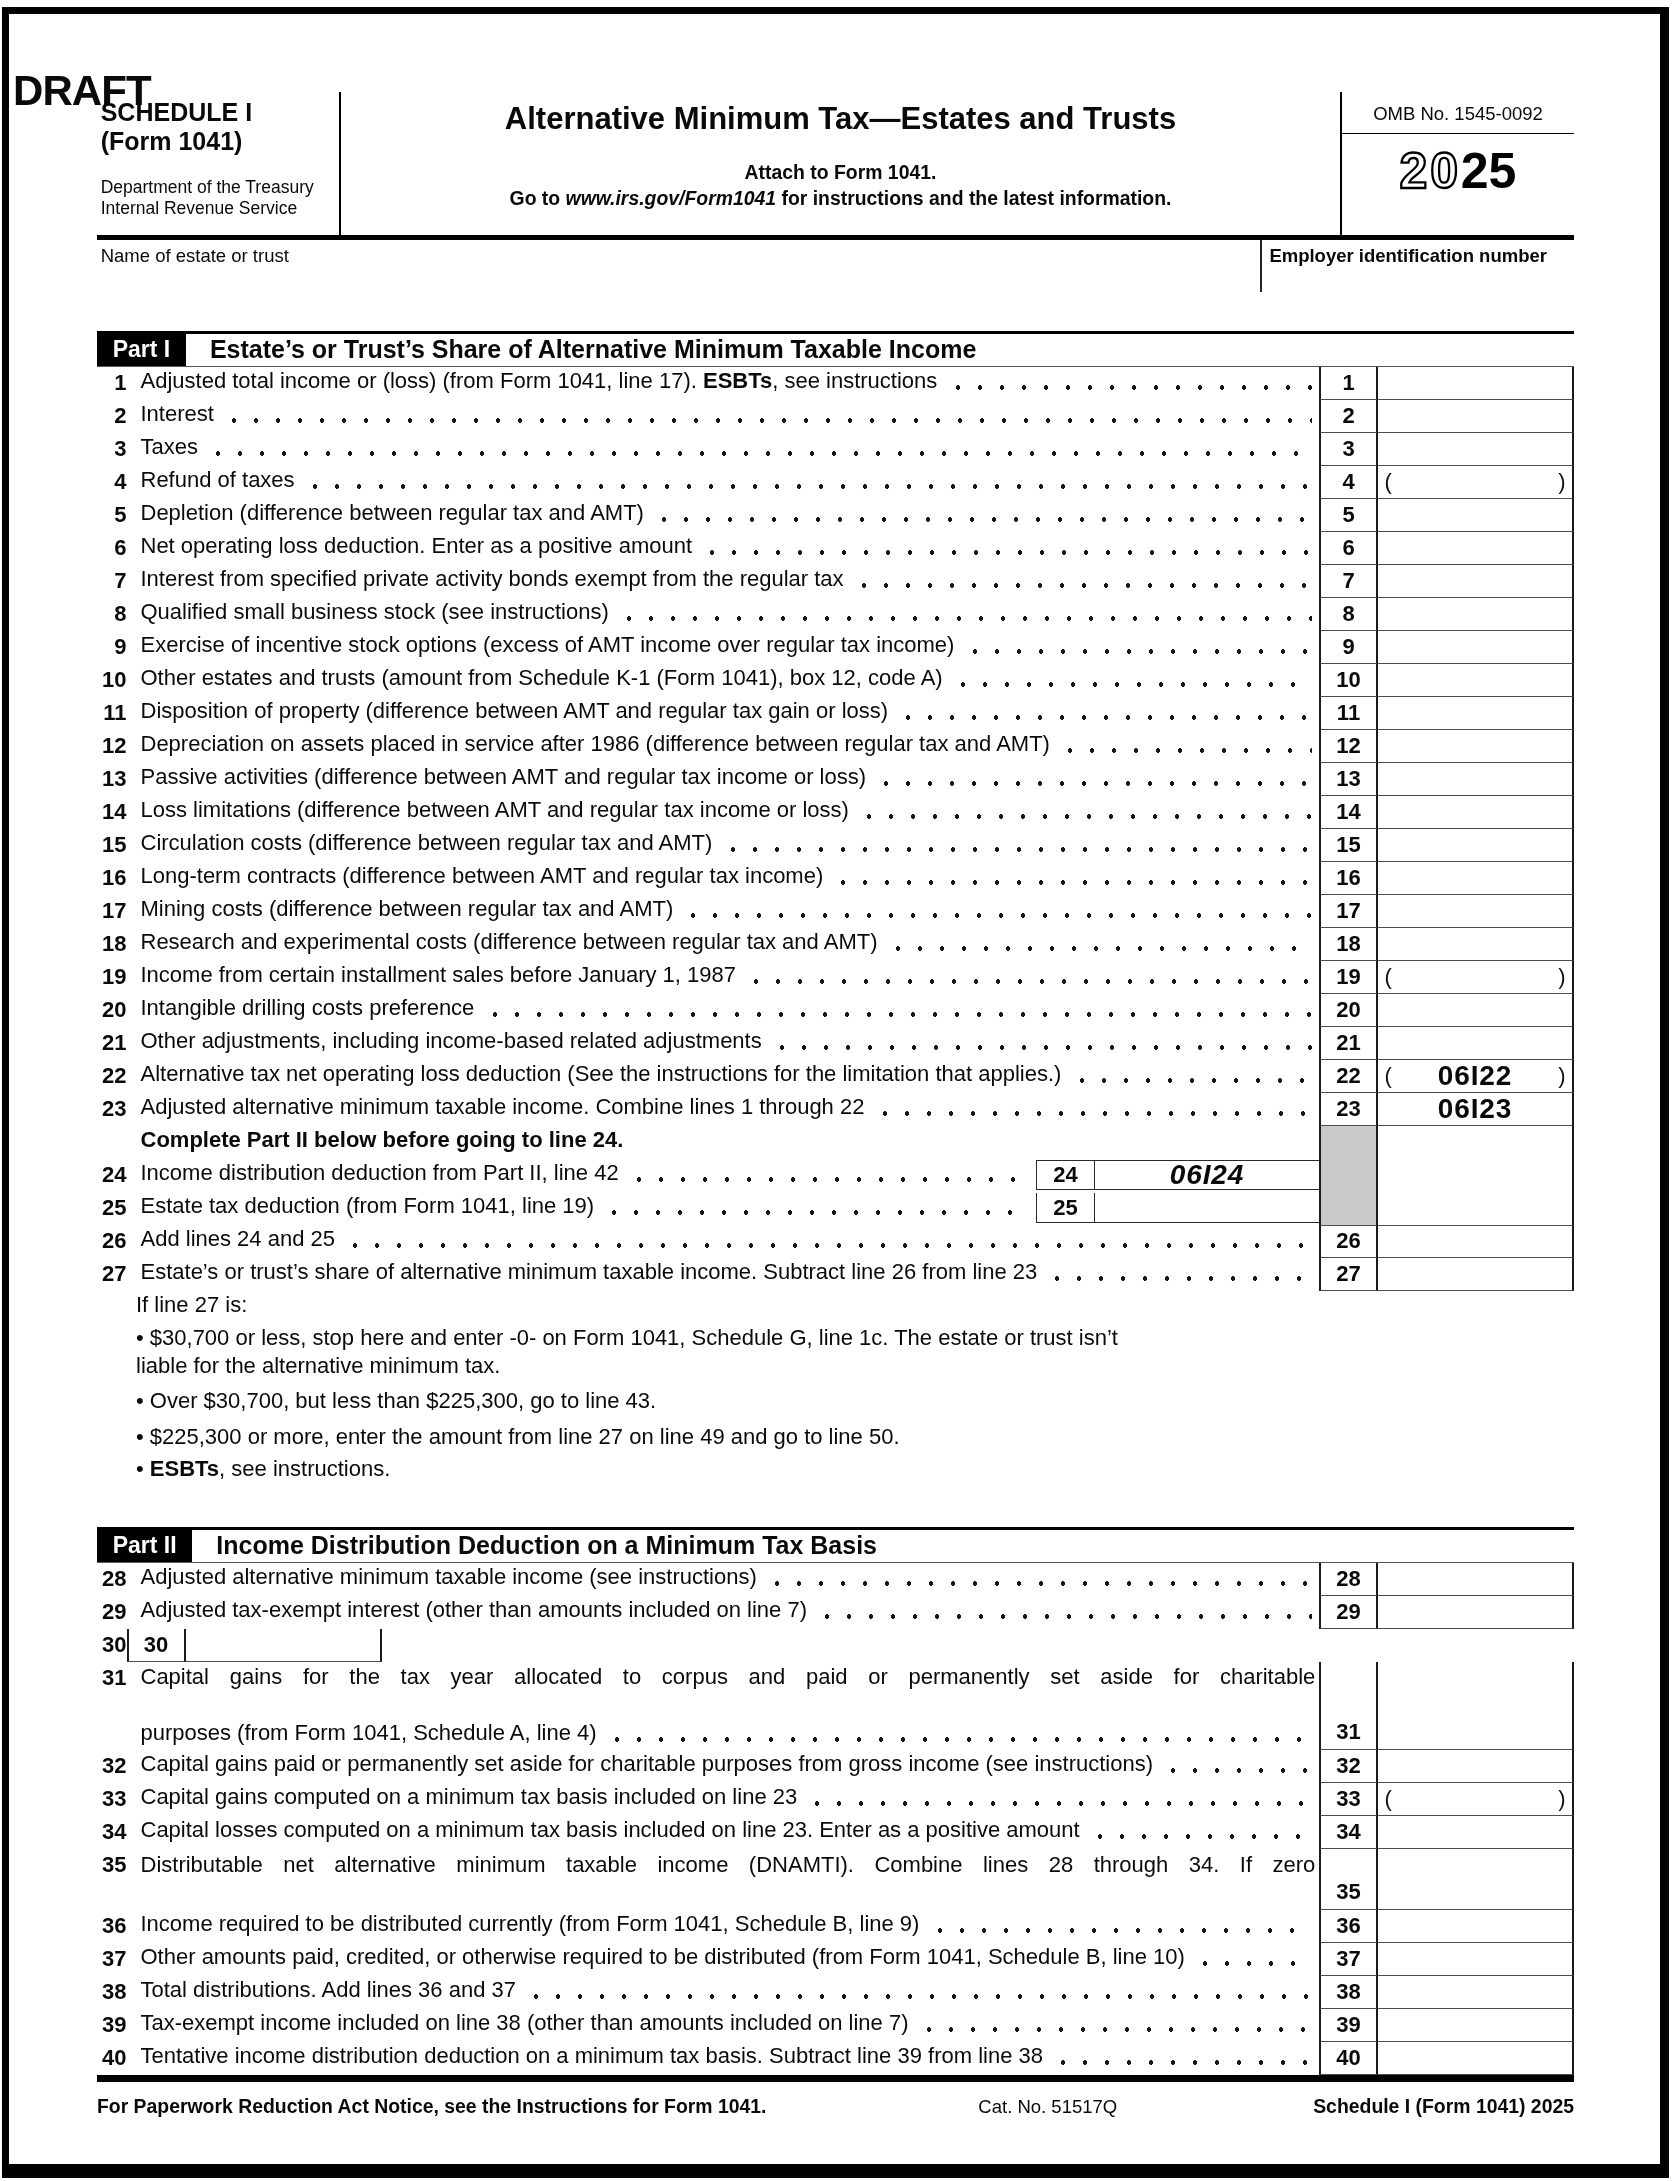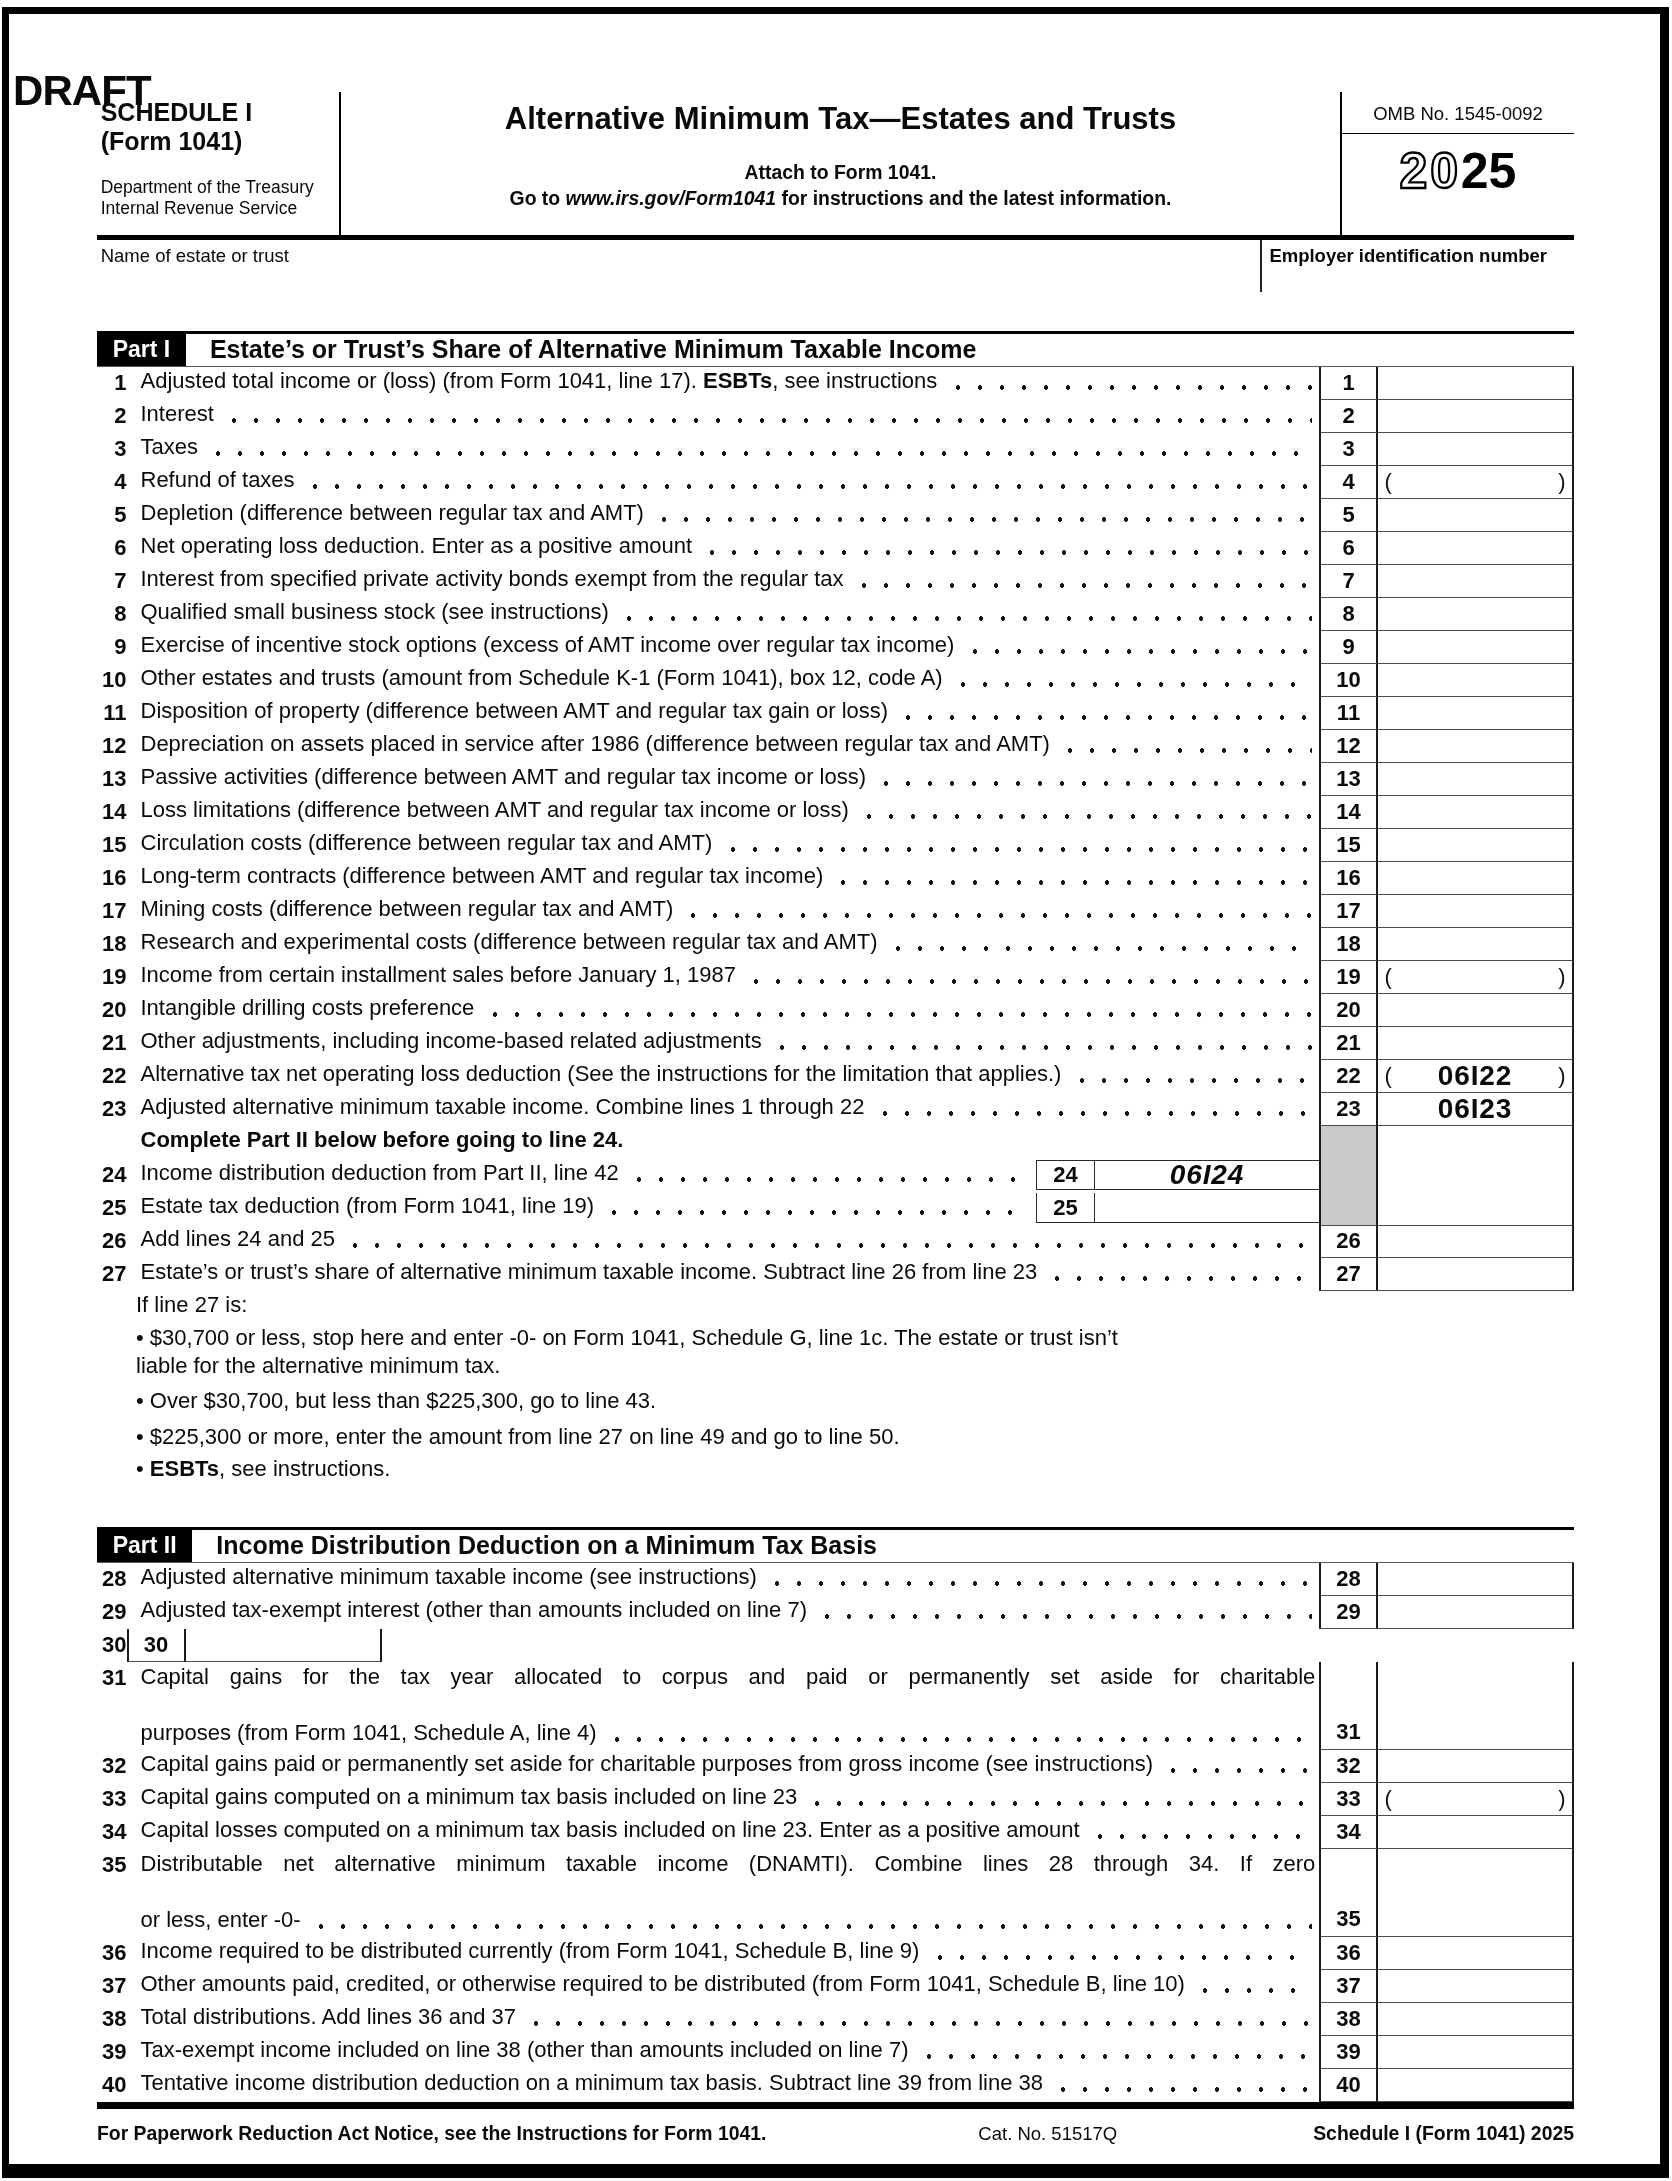--- a/index.html
+++ b/index.html
@@ -563,24 +563,20 @@
             <div class="leader"></div>
           </div>
         </div>
         <div class="numcol">34</div>
         <div class="amtcol"></div>
       </div>
       <div class="row two">
         <div class="lnum">35</div>
         <div class="desc">
           <div class="just"><span>Distributable net alternative minimum taxable income (DNAMTI). Combine lines 28 through 34. If zero</span></div>
-          <div class="dline">
-            <span><span>or less, enter -0-</span></span>
-            <div class="leader"></div>
-          </div>
         </div>
         <div class="numcol tl">35</div>
         <div class="amtcol"></div>
       </div>
       <div class="row">
         <div class="lnum">36</div>
         <div class="desc">
           <div class="dline">
             <span><span>Income required to be distributed currently (from Form 1041, Schedule B, line 9)</span></span>
             <div class="leader"></div>

